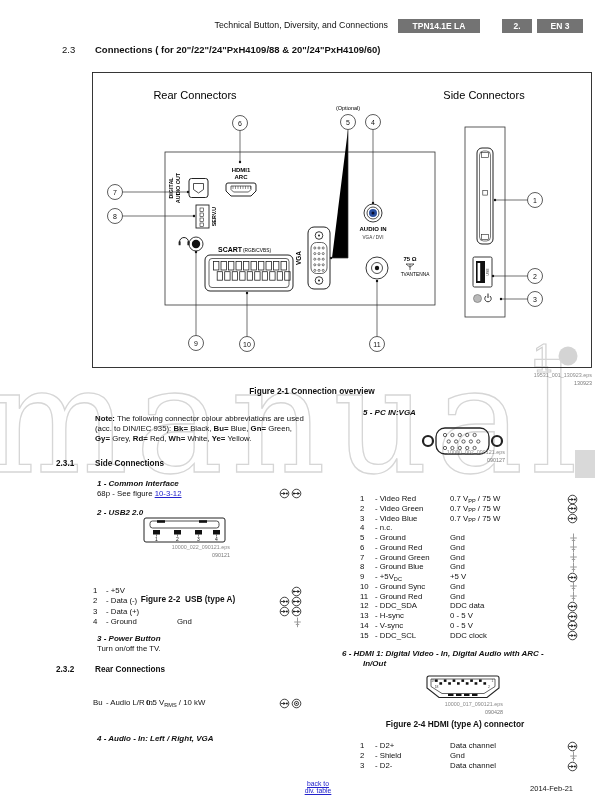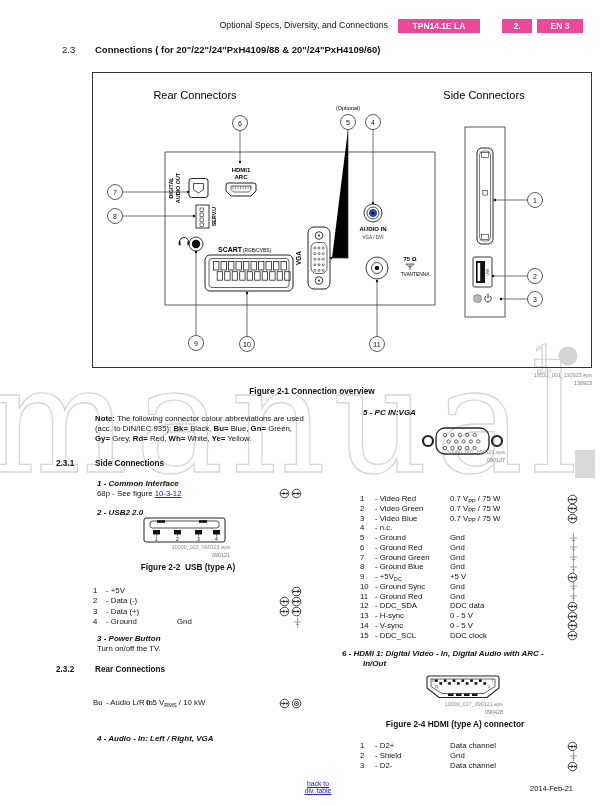--- a/index.html
+++ b/index.html
@@ -1,24 +1,24 @@
 <!DOCTYPE html>
 <html><head>
 <meta charset="utf-8">
 <style>
   html,body{margin:0;padding:0;background:#fff;}
   .page{position:relative;width:600px;height:806px;background:#fff;overflow:hidden;
         font-family:"Liberation Sans",sans-serif;color:#111;}
   .abs{position:absolute;}
   .b{font-weight:bold;}
   .subtxt{font-size:5.6px;position:relative;top:1.6px;}
-  .ws{white-space:pre;}
+  .ws{white-space:pre;margin-top:32px;}
   
   .header-title{left:0;top:20px;width:388px;text-align:right;font-size:8.8px;}
-  .badge{top:19px;height:14px;background:#ec4899;color:#fff;font-size:8.5px;font-weight:bold;
+  .badge{top:19px;height:14px;background:#737373;color:#fff;font-size:8.5px;font-weight:bold;
          text-align:center;line-height:14px;}
   .badge1{left:398px;width:82px;} .badge2{left:502px;width:30px;} .badge3{left:537px;width:46px;}
   
   .sec-no{left:62px;font-size:9.5px;font-weight:normal;}
   .sec-ti{left:95px;font-size:9.5px;font-weight:bold;}
   .sub-no{left:56px;font-size:8.2px;font-weight:bold;}
   .sub-ti{left:95px;font-size:8.2px;font-weight:bold;}
   
   svg{font-family:"Liberation Sans",sans-serif;}
   .figsvg{left:92px;top:72px;}
@@ -55,21 +55,21 @@
 
 <div class="page">
 
   <svg class="abs watermark" width="600" height="806" viewBox="0 0 600 806">
     <circle cx="568" cy="356" r="9.5" fill="#cccccc" opacity="0.85"></circle>
     <text x="532" y="372" font-size="38" font-family="DejaVu Serif, serif" fill="none" stroke="#cfcfcf" stroke-width="1.1">1</text>
     <rect x="575" y="450" width="20" height="28" fill="#d9d9d9"></rect>
     <text x="-12" y="472" font-size="148" letter-spacing="7" font-family="DejaVu Serif, serif" fill="none" stroke="#d6d6d6" stroke-width="1.3">manual</text>
   </svg>
 
-  <div class="abs header-title">Optional Specs, Diversity, and Connections</div>
+  <div class="abs header-title">Technical Button, Diversity, and Connections</div>
   <div class="abs badge badge1">TPN14.1E LA</div>
   <div class="abs badge badge2">2.</div>
   <div class="abs badge badge3">EN 3</div>
 
   <div class="abs sec-no" style="top:44px;">2.3</div>
   <div class="abs sec-ti" style="top:44px;">Connections ( for 20"/22"/24"PxH4109/88 &amp; 20"/24"PxH4109/60)</div>
 
   <svg class="abs figsvg" width="500" height="296" viewBox="0 0 500 296">
     <rect x="0.5" y="0.5" width="499" height="295" fill="none" stroke="#222" stroke-width="0.9"></rect>
     <text x="103" y="27" font-size="11" text-anchor="middle">Rear Connectors</text>

